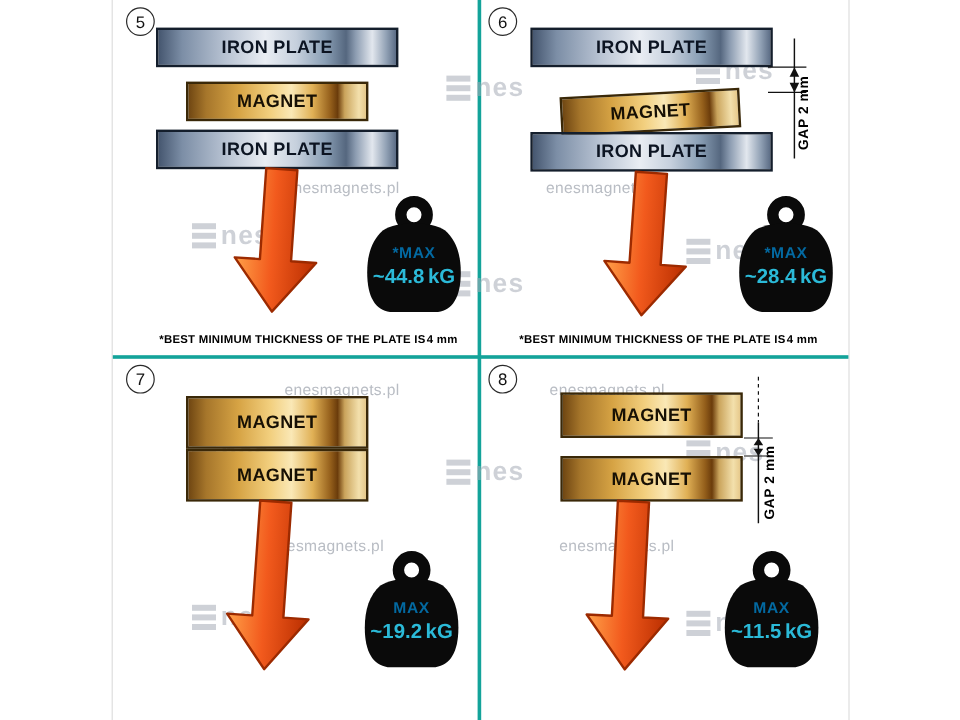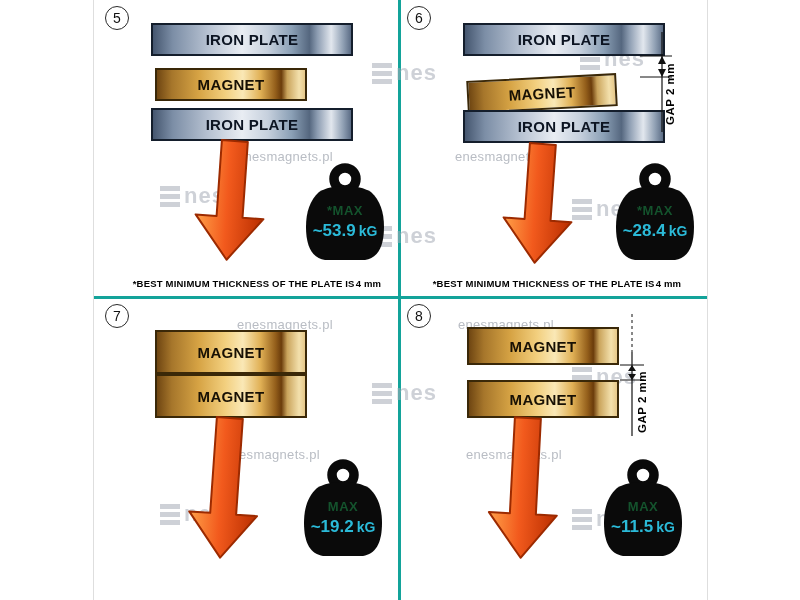--- a/index.html
+++ b/index.html
@@ -10,34 +10,34 @@
   .div-h{position:absolute;left:94px;top:296px;width:613px;height:3px;background:#13a39a;}
 
   .badge{position:absolute;width:22px;height:22px;border:1.5px solid #2a2a2a;border-radius:50%;
          background:#fff;display:flex;align-items:center;justify-content:center;
          font-size:14px;color:#111;}
 
   .plate{position:absolute;box-sizing:border-box;display:flex;align-items:center;justify-content:center;
          font-weight:bold;font-size:15px;letter-spacing:.3px;white-space:nowrap;}
   .iron{background:linear-gradient(90deg,#45566f 0%,#7c8ea6 10%,#b7c2d2 28%,#e9edf3 45%,#c6d0dd 58%,
         #8ba0b6 70%,#55677f 79%,#8c9cb1 83%,#e2e7ee 90%,#90a0b4 96%,#5b6c85 100%);
-        border:2px solid #141e2c;color:#0c1422;margin-left:21px;}
+        border:2px solid #141e2c;color:#0c1422;}
   .magnet{background:linear-gradient(90deg,#6f4612 0%,#a6762b 10%,#d6a344 28%,#f2cf7e 46%,#fae8b6 58%,
         #e0b055 70%,#945f1b 80%,#6b3c0b 84%,#caa45c 88%,#f3e0ac 96%,#e6c88a 100%);
         border:2px solid #3a2808;color:#171004;}
 
   .arrow{position:absolute;transform-origin:50% 0;}
 
   .weight{position:absolute;width:92px;height:100px;}
   .weight svg{position:absolute;left:0;top:0;width:92px;height:100px;}
-  .w-max{position:absolute;left:0;right:0;top:41px;text-align:center;color:#14532d;
+  .w-max{position:absolute;left:0;right:0;top:41px;text-align:center;color:#0369a1;
          font-weight:bold;font-size:13px;letter-spacing:.5px;}
   .w-val{position:absolute;left:0;right:0;top:59px;text-align:center;color:#2bbad8;font-weight:bold;}
   .w-val .num{font-size:17px;}
-  .w-val .unit{font-size:14px;margin-left:3px;}
+  .w-val .unit{font-size:17px;margin-left:3px;}
 
   .footnote{position:absolute;transform:translateX(-50%);white-space:nowrap;font-size:9.5px;
             font-weight:600;color:#000;letter-spacing:.2px;}
   .footnote b{font-weight:800;margin-left:1px;}
 
   .gapdim{position:absolute;}
   .gap-label{position:absolute;writing-mode:vertical-rl;transform:rotate(180deg);text-align:center;
              font-weight:bold;font-size:11.5px;color:#000;letter-spacing:.5px;}
 
   .wm-url{position:absolute;color:#b9bdc4;font-size:13px;letter-spacing:.3px;}
@@ -161,21 +161,21 @@
       <polygon points="25,2 51,2 51,78 72,78 38,121 4,78 25,78" fill="url(#ag5)" stroke="#9c2a00" stroke-width="2" stroke-linejoin="round"></polygon>
     </svg>
 
     <div class="weight" style="left:299px;top:162px">
       <svg viewBox="0 0 92 100">
         <circle cx="46" cy="17" r="11" fill="none" stroke="#0a0a0a" stroke-width="9.5"></circle>
         <path d="M 20 30 C 11 38 7 50 7 65 C 7 86 14 96 26 98 L 66 98 C 78 96 85 86 85 65 C 85 50 81 38 72 30 C 60 22 32 22 20 30 Z" fill="#0a0a0a"></path>
       </svg>
       <div class="w-max">*MAX</div>
       <div class="w-val">
-        <span class="num">~53.9</span><span class="unit">kG</span>
+        <span class="num">~44.8</span><span class="unit">kG</span>
       </div>
     </div>
 
     <div class="footnote" style="left:257px;top:278px">
       <span>*BEST MINIMUM THICKNESS OF THE PLATE IS</span><b>4 mm</b>
     </div>
   </section>
 
   <section>
     <div class="badge" style="left:407px;top:6px">6</div>

